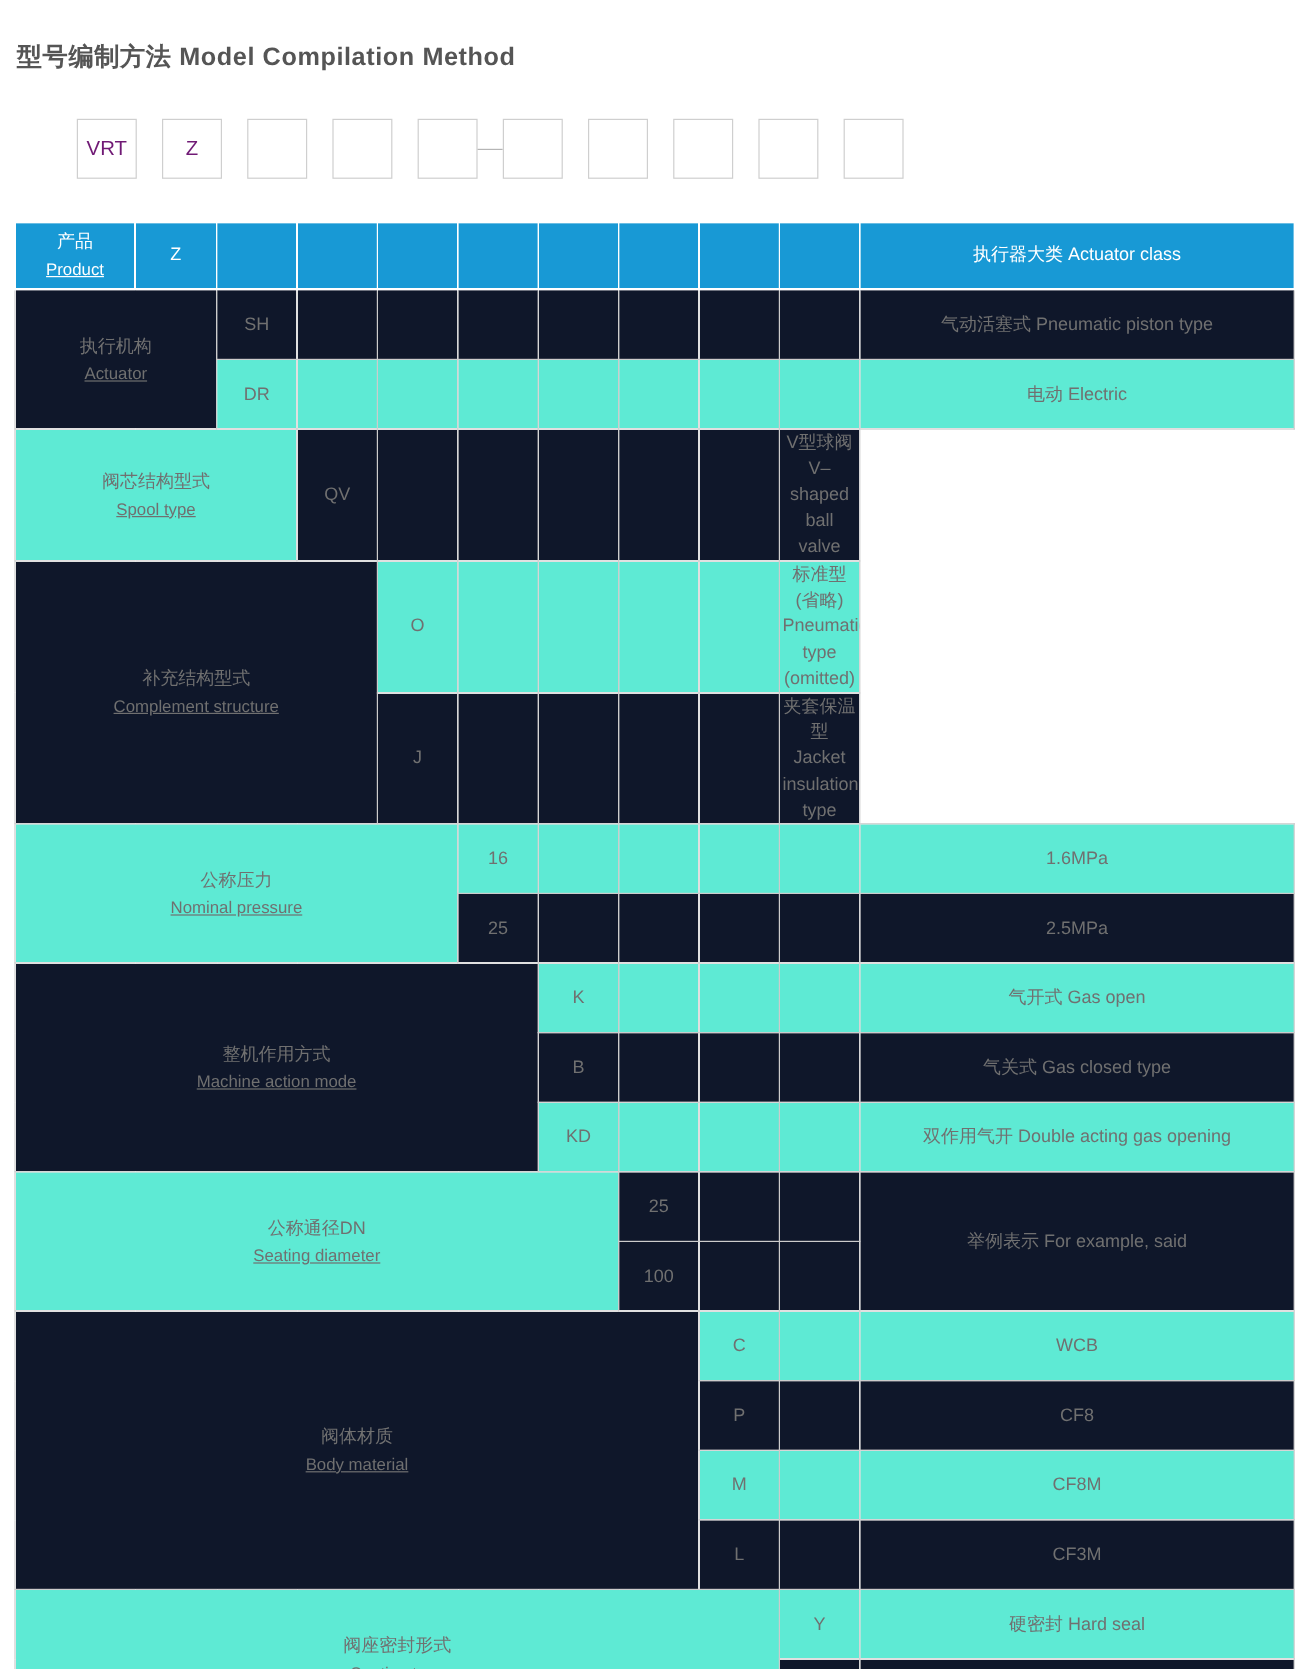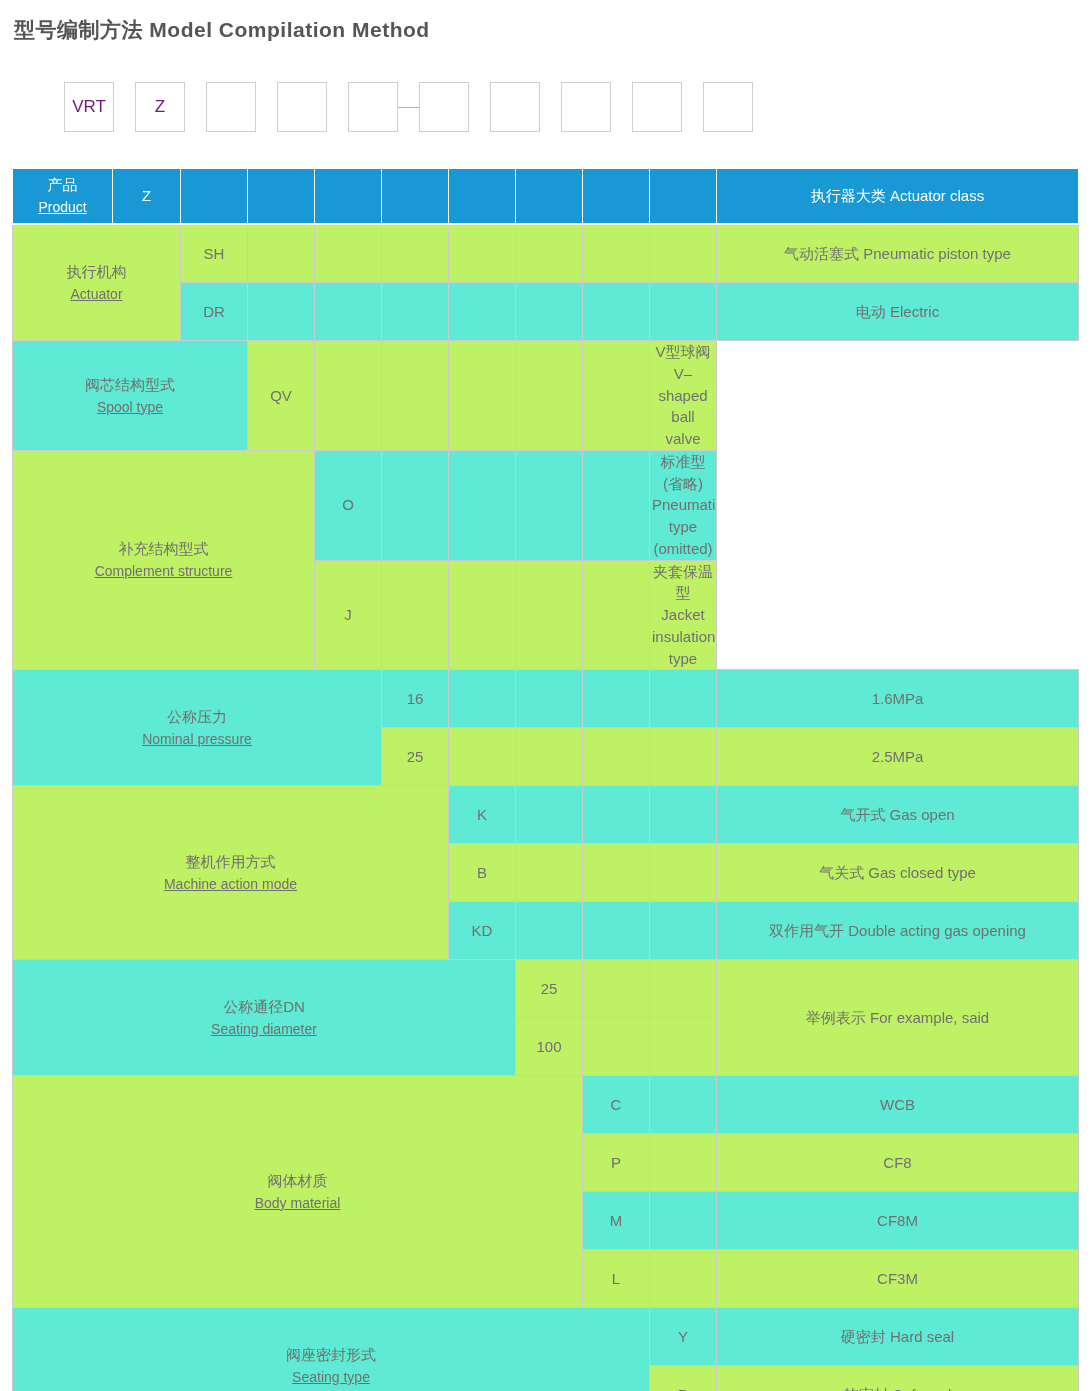--- a/index.html
+++ b/index.html
@@ -12,21 +12,21 @@
     width: 1092px;
     height: 1391px;
     box-sizing: border-box;
     padding: 16px 14px 20px 12px;
     overflow: hidden;
   }
   .page-title {
     font-size: 21px;
     font-weight: bold;
     color: #555555;
-    margin: 0 0 0 2px;
+    margin: 17px 0 0 2px;
     letter-spacing: 0.5px;
   }
   
   .boxes-row {
     display: flex;
     align-items: center;
     margin: 38px 0 0 52px;
     height: 50px;
   }
   .model-box {
@@ -80,21 +80,21 @@
     background: #1899d5;
     color: #ffffff;
     border: 1px solid #ffffff;
     border-bottom: 2px solid #ffffff;
     height: 54px;
     font-size: 15px;
   }
   td .cn { font-size: 15px; }
   td .en { font-size: 14px; margin-top: 1px; text-decoration: underline; }
   td.code { font-size: 16px; }
-  td.bg-w { background: #bef264; }
+  td.bg-w { background: #0f172a; }
   td.bg-g { background: #5eead4; }
   
   .watermark {
     position: absolute;
     left: 278px;
     top: 468px;
     width: 580px;
     height: 170px;
     pointer-events: none;
     mix-blend-mode: multiply;

